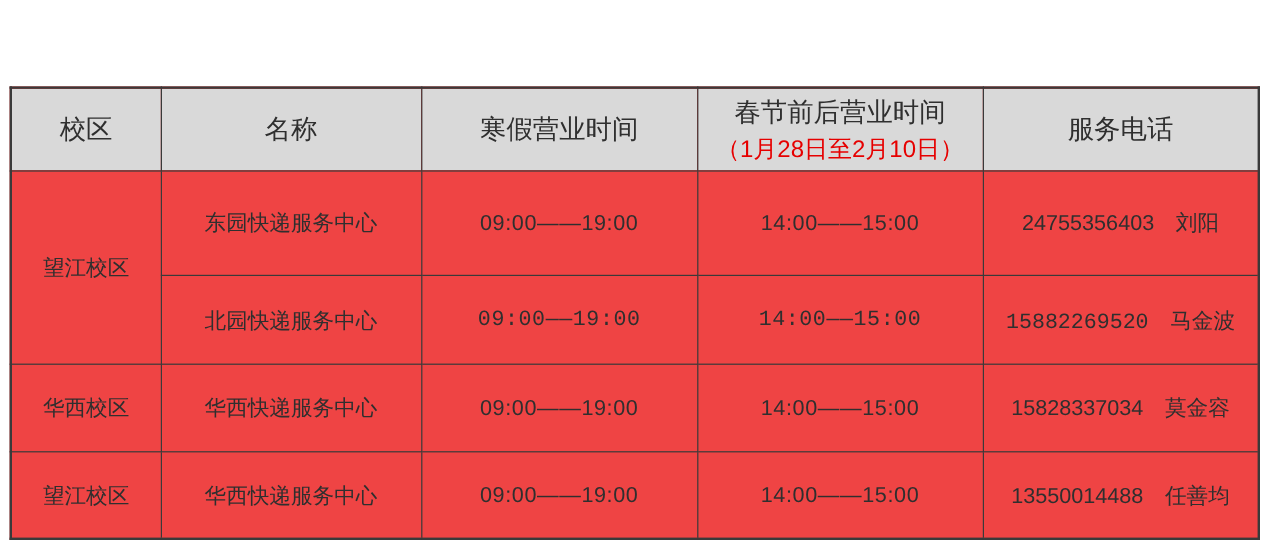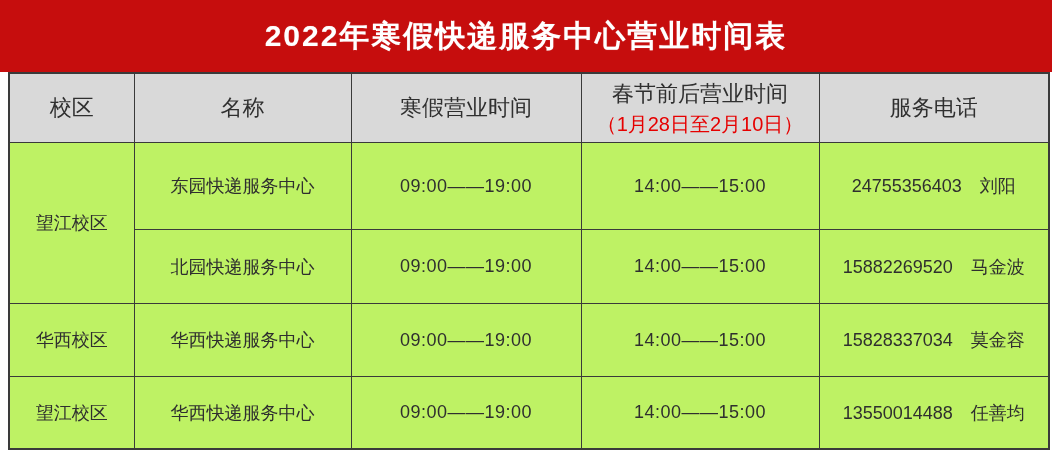--- a/index.html
+++ b/index.html
@@ -33,21 +33,21 @@
     letter-spacing: 2px;
     text-shadow: 0 0 1px rgba(255,255,255,0.4);
   }
   table.schedule {
     position: absolute;
     left: 8px;
     top: 72px;
     width: 1040px;
     border-collapse: collapse;
     table-layout: fixed;
-    background: #bef264;
+    background: #ef4444;
     border: 2px solid #3a3a3a;
   }
   table.schedule th, table.schedule td {
     border: 1px solid #3a3a3a;
     text-align: center;
     vertical-align: middle;
     padding: 0 4px;
     color: #2f2f2f;
     font-size: 18px;
     overflow: hidden;
@@ -58,35 +58,32 @@
     font-weight: 500;
     font-size: 22px;
   }
   tr.header-row .sub-red {
     color: #e60000;
     font-weight: 400;
     font-size: 20px;
     margin-top: 2px;
   }
   tr.row-1 td { height: 86px; }
-  tr.row-2 td { height: 73px; }
+  tr.row-2 td { height: 73px; font-family: Liberation Mono, monospace; }
   tr.row-3 td { height: 72px; }
   tr.row-4 td { height: 71px; }
   td.campus-cell { font-size: 22px; }
   td.hours-cell { letter-spacing: 0.5px; }
   td.phone-cell .contact-name { margin-left: 18px; }
 </style>
 </head>
 <body>
 
 <div class="page">
 
-  <div class="title-bar">
-    <span class="title-text">2022年寒假快递服务中心营业时间表</span>
-  </div>
 
   <table class="schedule">
     <colgroup>
       <col style="width:125px">
       <col style="width:217px">
       <col style="width:230px">
       <col style="width:238px">
       <col style="width:230px">
     </colgroup>
     <thead>

